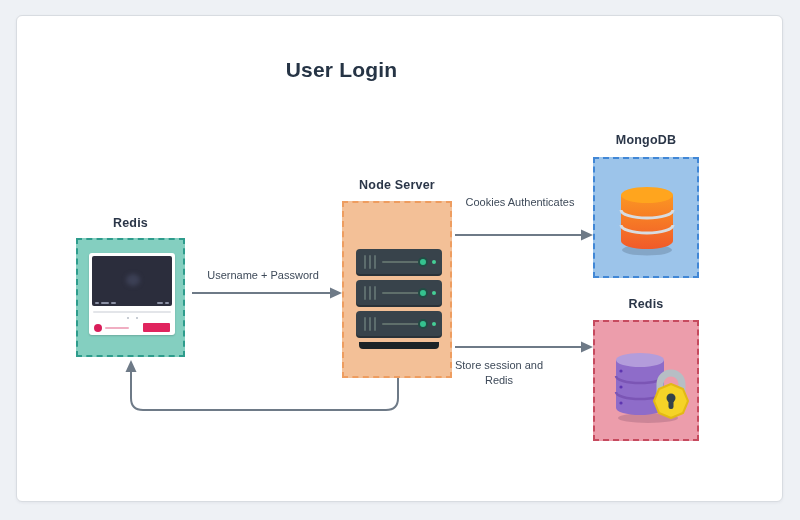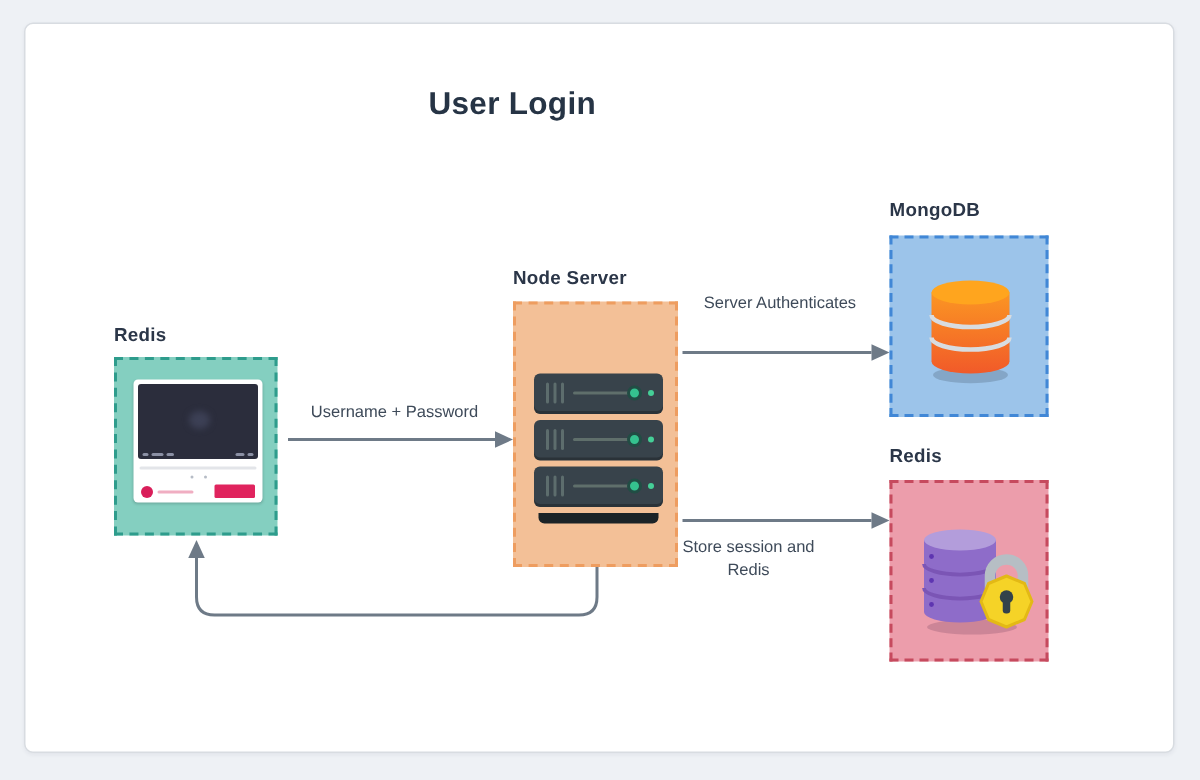--- a/index.html
+++ b/index.html
@@ -10,21 +10,21 @@
     position:absolute; left:16px; top:15px; width:767px; height:487px;
     background:var(--card-bg,#fff); border:1px solid var(--card-border,#d8dce1);
     border-radius:6px; box-shadow:0 1px 3px rgba(30,40,60,.06);
   }
   .title {
     position:absolute; left:0; top:58px; width:683px; text-align:center;
     font-size:21px; font-weight:bold; color:var(--title-color,#263445);
     letter-spacing:.2px;
   }
   .node-label {
-    position:absolute; font-size:12.5px; font-weight:bold;
+    position:absolute; text-align:center; font-size:12.5px; font-weight:bold;
     color:var(--label-color,#2b3648); letter-spacing:.2px;
   }
   .node { position:absolute; border:2px dashed #999; }
   .node.client   { left:76px;  top:238px; width:109px; height:119px; background:var(--client-fill); border-color:var(--client-border); }
   .node.server   { left:342px; top:201px; width:110px; height:177px; background:var(--server-fill); border-color:var(--server-border); }
   .node.mongodb  { left:593px; top:157px; width:106px; height:121px; background:var(--mongodb-fill); border-color:var(--mongodb-border); }
   .node.redis    { left:593px; top:320px; width:106px; height:121px; background:var(--redis-fill); border-color:var(--redis-border); }
 
   .edges { position:absolute; left:0; top:0; pointer-events:none; }
   .edges path { stroke:var(--edge-color,#6e7a87); stroke-width:2; fill:none; }
@@ -195,21 +195,21 @@
         <rect x="66.5" y="61" width="5" height="10" rx="2.2" fill="#33424a"></rect>
       </g>
     </svg>
   </div>
 
   <div class="edge-label" style="left:188px; top:268px; width:150px;">
     <span class="eline">Username + Password</span>
   </div>
 
   <div class="edge-label" style="left:453px; top:195px; width:134px;">
-    <span class="eline">Server Authenticates</span>
+    <span class="eline">Cookies Authenticates</span>
   </div>
 
   <div class="edge-label" style="left:435px; top:358px; width:128px;">
     <span class="eline">Store session and</span>
     <span class="eline">Redis</span>
   </div>
 
 </div>
 
 </body></html>

